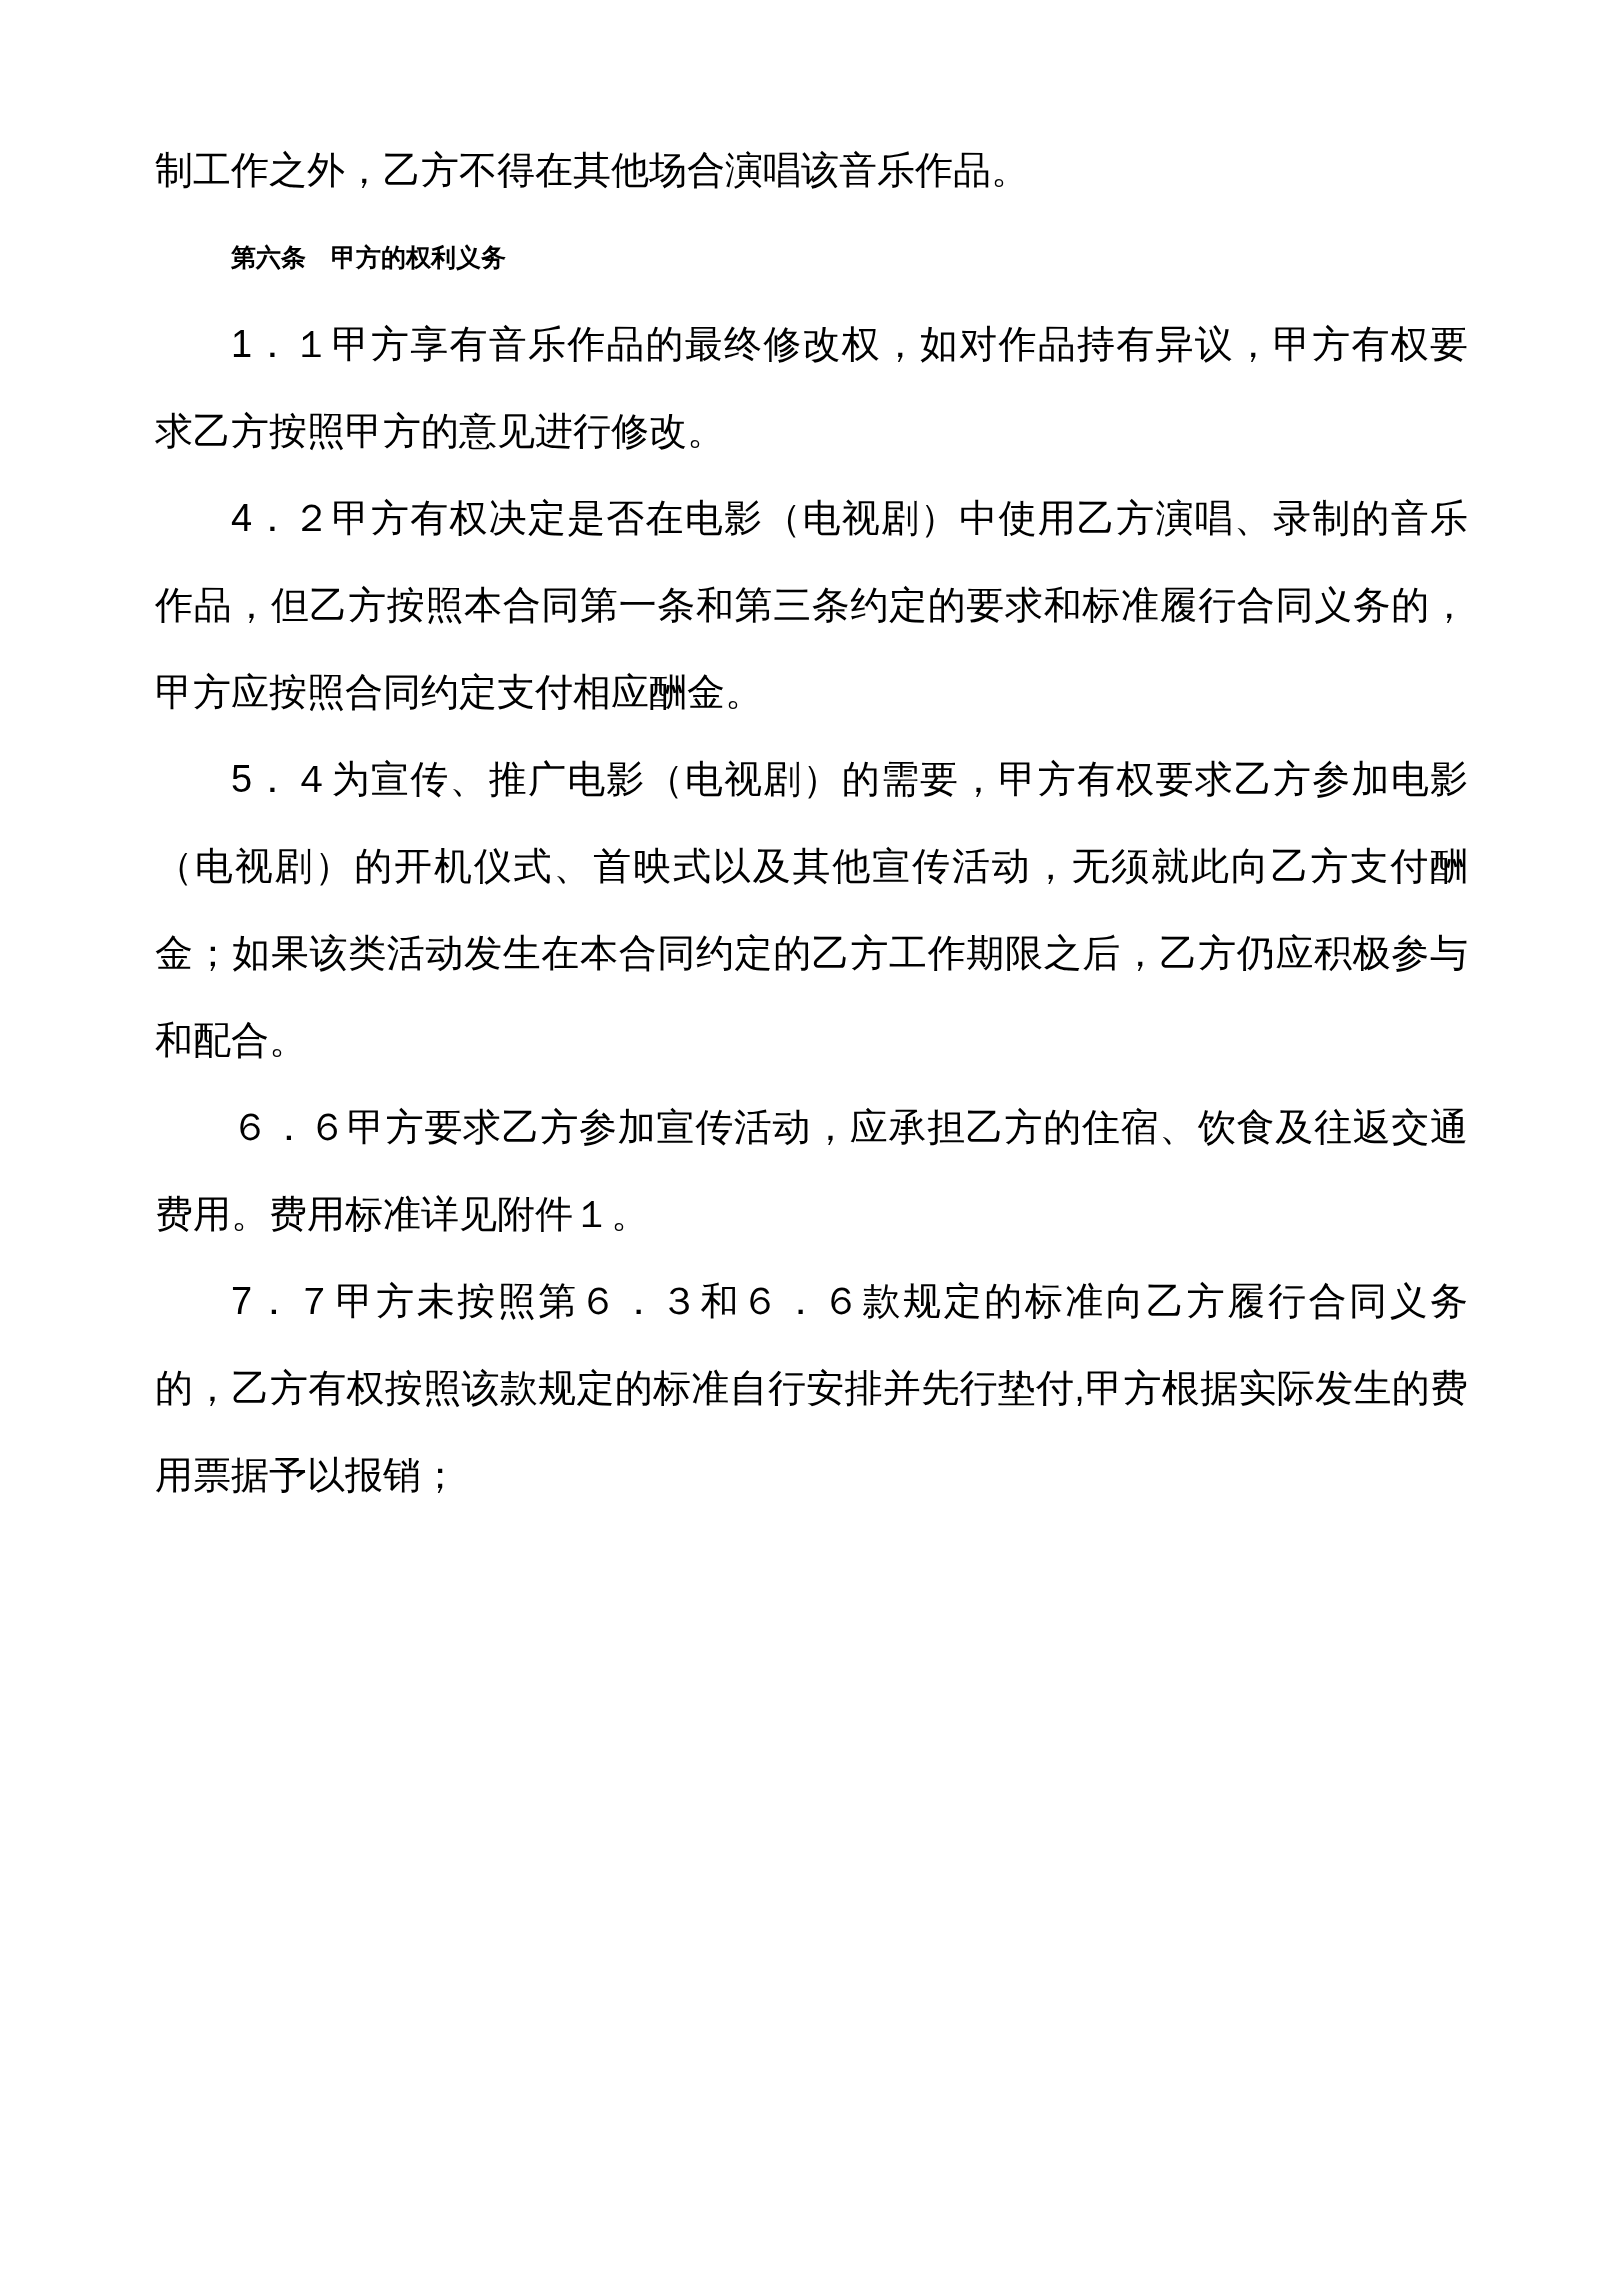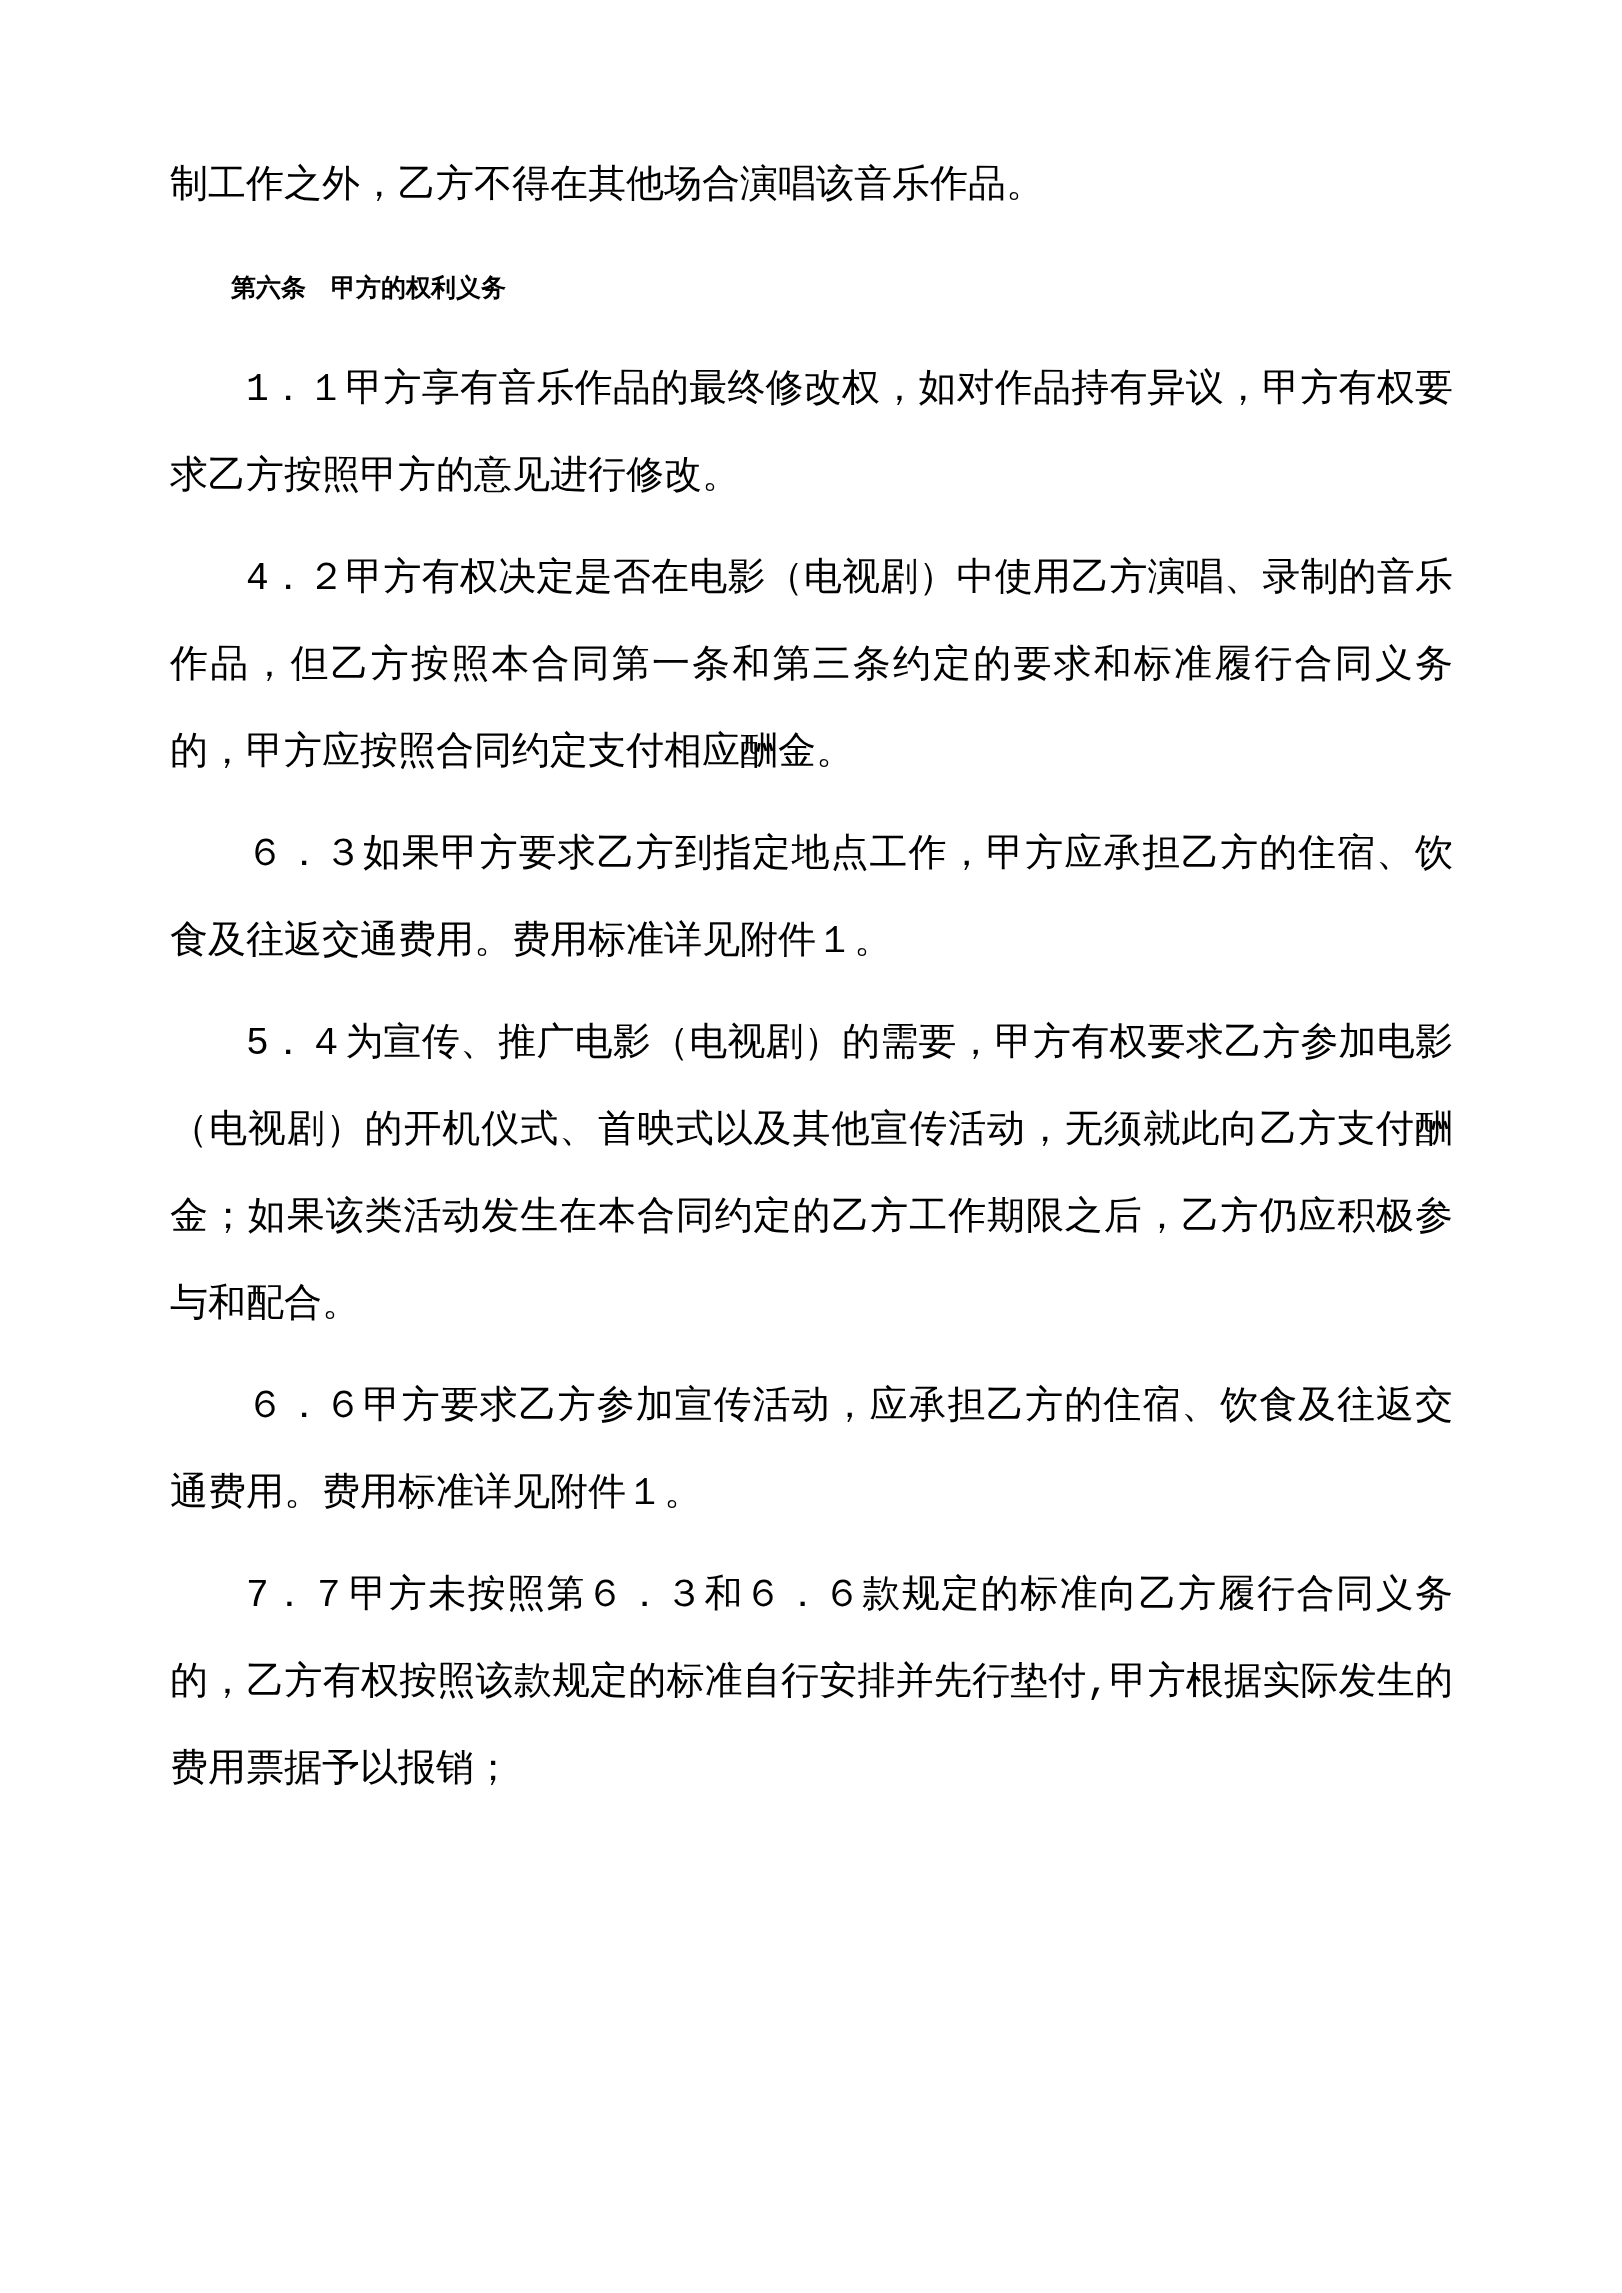--- a/index.html
+++ b/index.html
@@ -16,25 +16,24 @@
     box-sizing: border-box;
     padding: 127px 155px 0 155px;
     font-family: "Liberation Sans", "DejaVu Sans", sans-serif;
     font-size: 38px;
     line-height: 87px;
     color: #000000;
     text-align: justify;
     overflow: hidden;
   }
   .para {
-    margin: 15px;
+    margin: 0;
     padding: 0;
     text-indent: 76px;
     word-break: break-all;
-    font-family: Liberation Mono, monospace;
   }
   .para.no-indent {
     text-indent: 0;
   }
   .section-heading {
     margin: 0;
     padding: 0;
     text-indent: 76px;
     font-size: 25px;
     line-height: 87px;
@@ -47,21 +46,20 @@
 <div class="page">
 
   <p class="para no-indent">制工作之外，乙方不得在其他场合演唱该音乐作品。</p>
 
   <h2 class="section-heading">第六条　甲方的权利义务</h2>
 
   <p class="para">1．１甲方享有音乐作品的最终修改权，如对作品持有异议，甲方有权要求乙方按照甲方的意见进行修改。</p>
 
   <p class="para">4．２甲方有权决定是否在电影（电视剧）中使用乙方演唱、录制的音乐作品，但乙方按照本合同第一条和第三条约定的要求和标准履行合同义务的，甲方应按照合同约定支付相应酬金。</p>
 
-  <p class="para">６．３如果甲方要求乙方到指定地点工作，甲方应承担乙方的住宿、饮食及往返交通费用。费用标准详见附件１。</p>
 
   <p class="para">5．４为宣传、推广电影（电视剧）的需要，甲方有权要求乙方参加电影（电视剧）的开机仪式、首映式以及其他宣传活动，无须就此向乙方支付酬金；如果该类活动发生在本合同约定的乙方工作期限之后，乙方仍应积极参与和配合。</p>
 
 
   <p class="para">６．６甲方要求乙方参加宣传活动，应承担乙方的住宿、饮食及往返交通费用。费用标准详见附件１。</p>
 
   <p class="para">7．７甲方未按照第６．３和６．６款规定的标准向乙方履行合同义务的，乙方有权按照该款规定的标准自行安排并先行垫付,甲方根据实际发生的费用票据予以报销；</p>
 
 
 </div>

